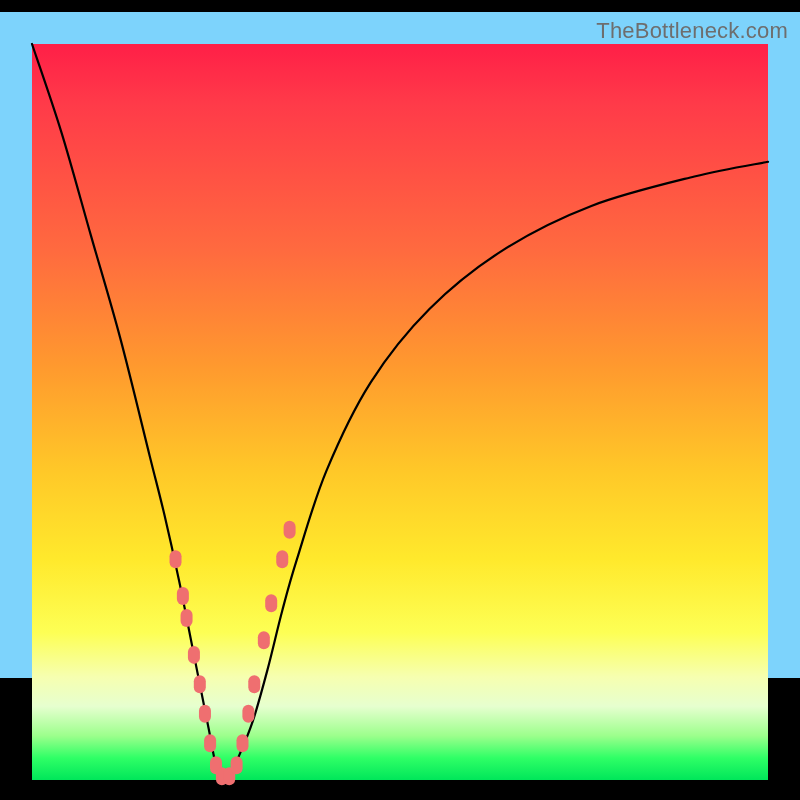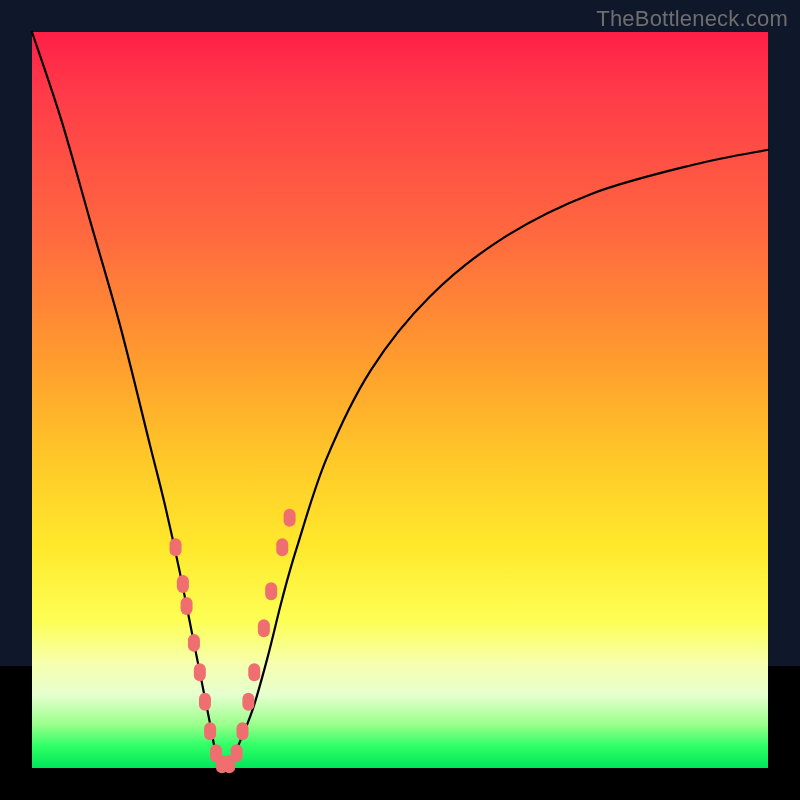--- a/index.html
+++ b/index.html
@@ -6,24 +6,24 @@
     margin: 0;
     padding: 0;
     width: 800px;
     height: 800px;
     overflow: hidden;
     background: #000;
     font-family: Arial, Helvetica, sans-serif;
   }
   .frame {
     position: absolute;
-    top: 0; left: 0;
+    top: 12px; left: 0;
     width: 800px;
     height: 666px;
-    background: #0f172a;
+    background: #7dd3fc;
   }
   .plot-area {
     position: absolute;
     top: 32px;
     left: 32px;
     width: 736px;
     height: 736px;
     
     background: linear-gradient(
       to bottom,

